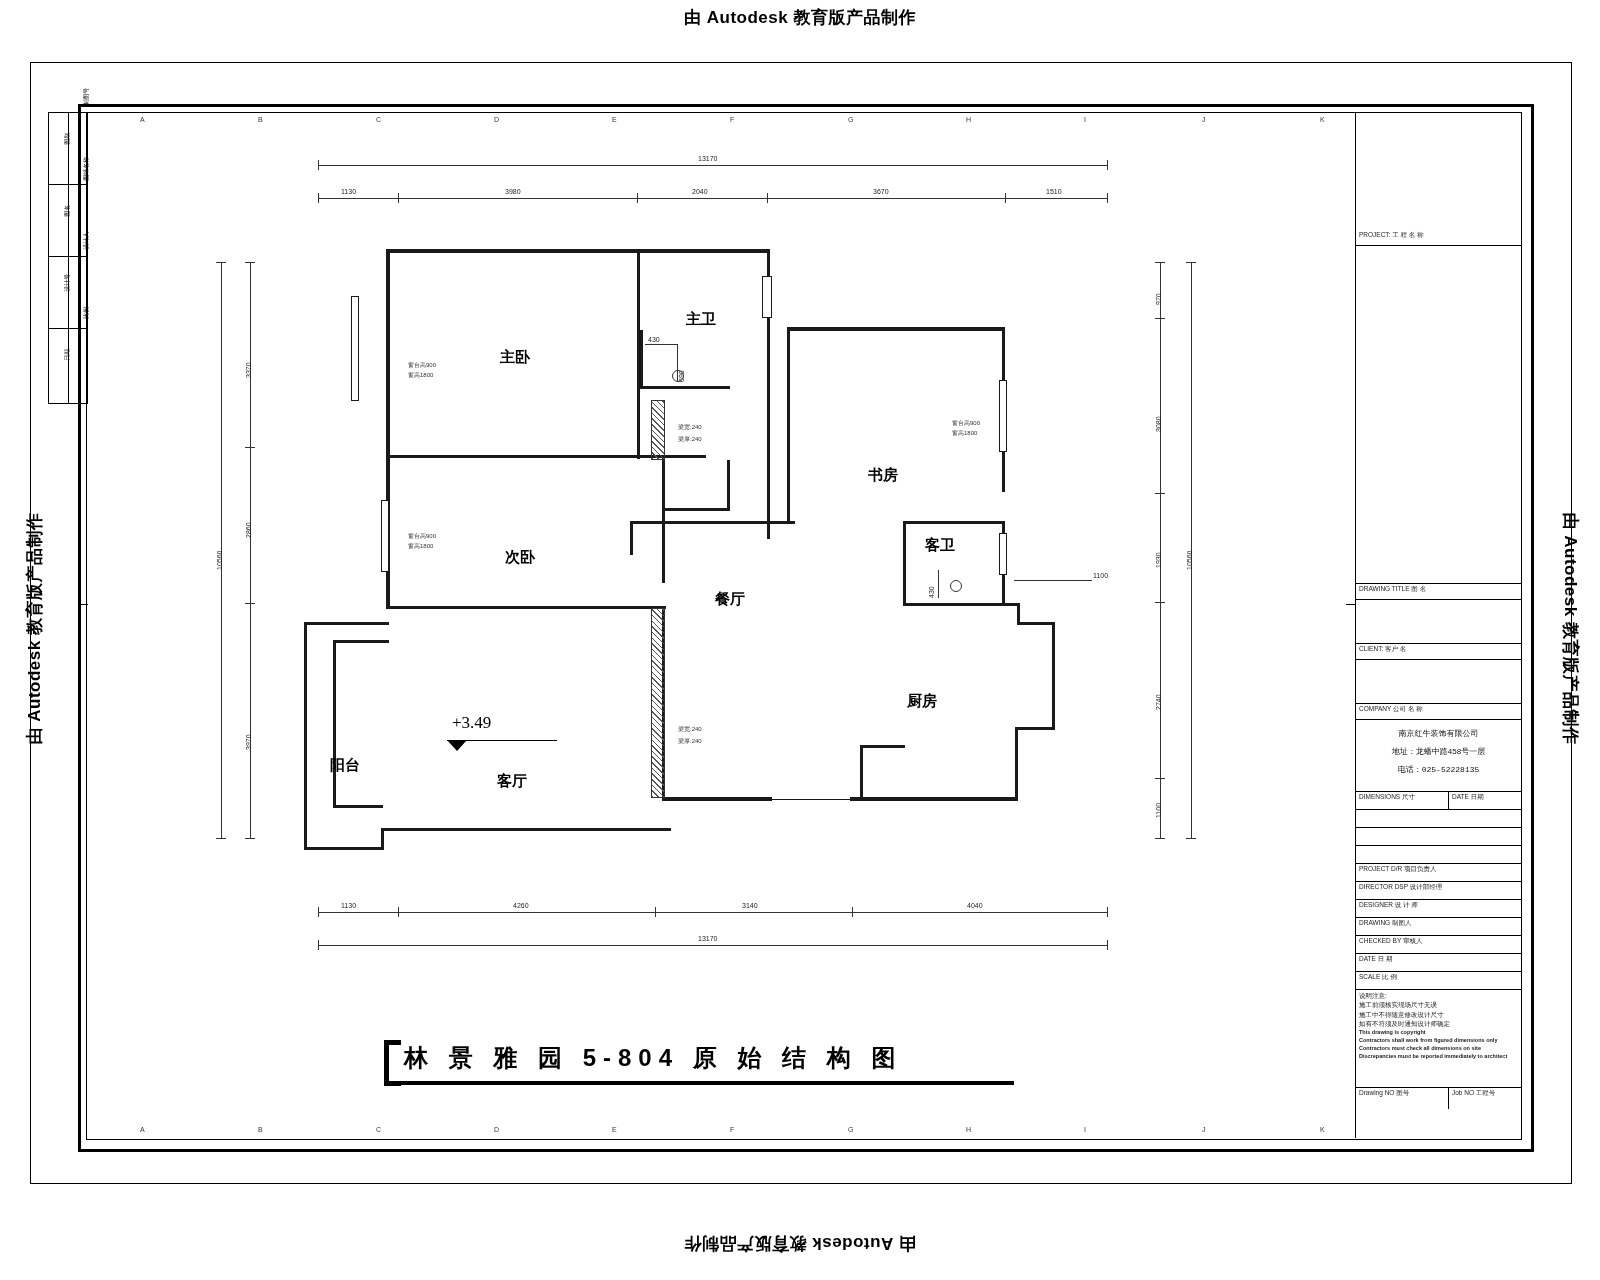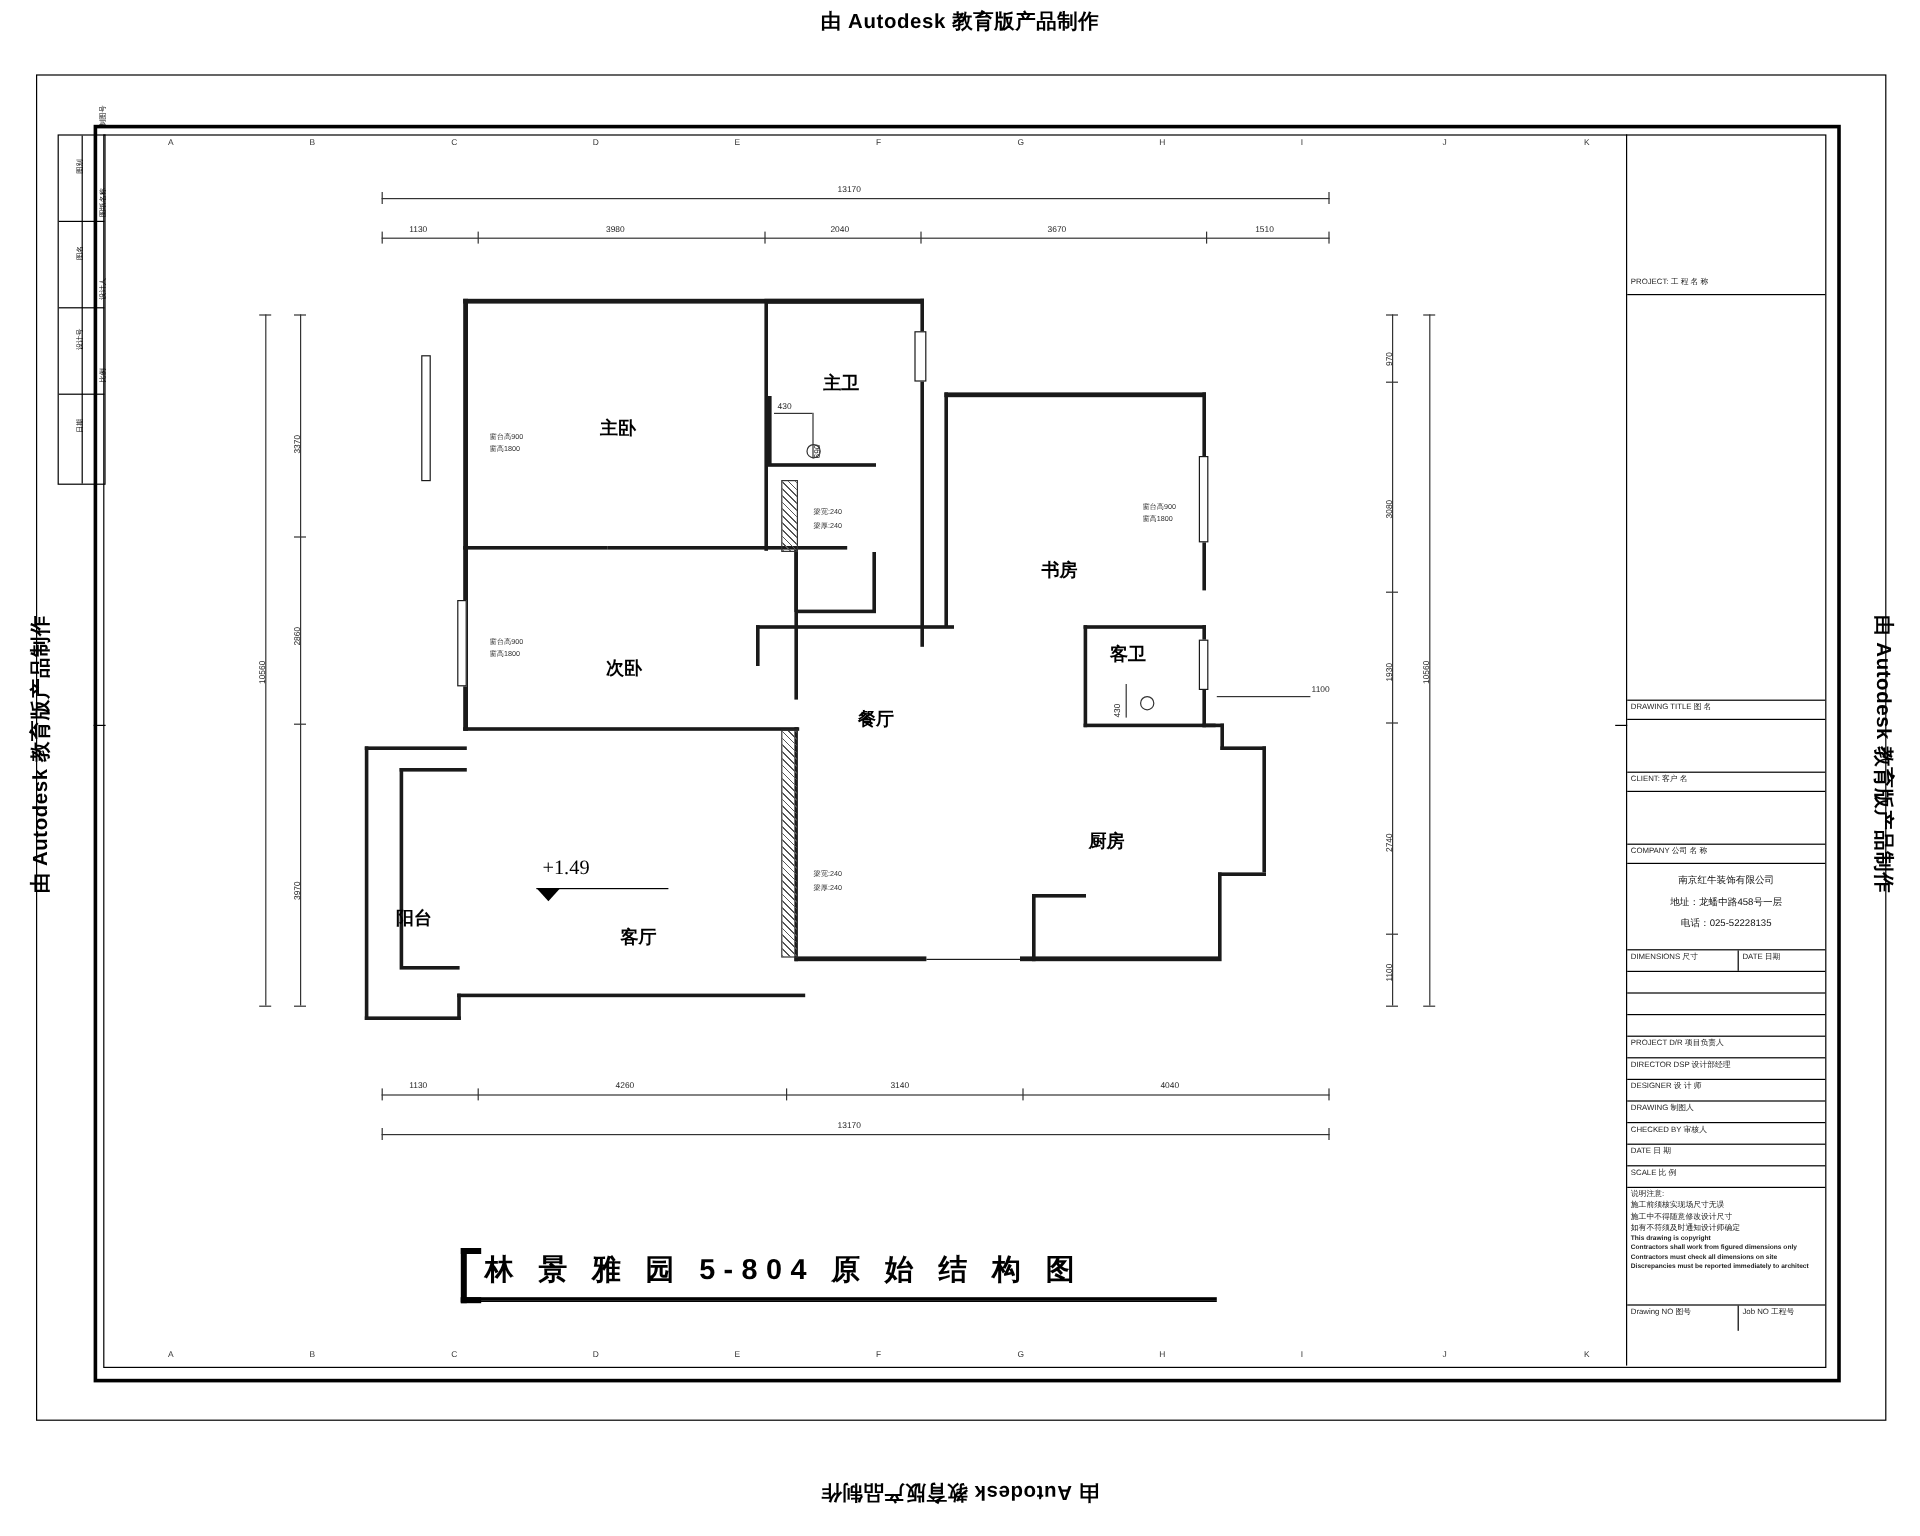--- a/index.html
+++ b/index.html
@@ -254,24 +254,24 @@
 <div class="abs dimline" style="left:938px;top:570px;width:1px;height:28px;"></div>
 <div class="abs" style="left:950px;top:580px;width:10px;height:10px;border:1px solid #333;border-radius:50%;"></div>
 
 <div class="abs room-label" style="left:500px;top:348px;">主卧</div>
 <div class="abs room-label" style="left:686px;top:310px;">主卫</div>
 <div class="abs room-label" style="left:505px;top:548px;">次卧</div>
 <div class="abs room-label" style="left:868px;top:418px;margin-top:48px;">书房</div>
 <div class="abs room-label" style="left:925px;top:536px;">客卫</div>
 <div class="abs room-label" style="left:715px;top:590px;">餐厅</div>
 <div class="abs room-label" style="left:907px;top:692px;">厨房</div>
-<div class="abs room-label" style="left:517px;top:772px;">客厅</div>
+<div class="abs room-label" style="left:497px;top:772px;">客厅</div>
 <div class="abs room-label" style="left:330px;top:756px;">阳台</div>
 
-<div class="abs elev" style="left:452px;top:713px;">+1.49</div>
+<div class="abs elev" style="left:452px;top:713px;">+3.49</div>
 <div class="abs" style="left:447px;top:740px;width:110px;height:1px;background:#000;"></div>
 <div class="tri" style="left:447px;top:740px;"></div>
 
 <div class="abs" style="left:384px;top:1040px;width:12px;height:36px;border-left:5px solid #000;border-top:5px solid #000;border-bottom:5px solid #000;"></div>
 <div class="abs title-main" style="left:404px;top:1042px;">林 景 雅 园 5-804 原 始 结 构 图</div>
 <div class="abs" style="left:384px;top:1081px;width:630px;height:3px;background:#000;"></div>
 <div class="abs" style="left:384px;top:1084px;width:630px;height:1px;background:#000;"></div>
 
 <div class="abs tb">
 
@@ -280,21 +280,21 @@
   <div class="tb-row" style="top:134px;height:338px;"></div>
   <div class="tb-row" style="top:472px;height:16px;">DRAWING TITLE 图 名</div>
   <div class="tb-row" style="top:488px;height:44px;"></div>
   <div class="tb-row" style="top:532px;height:16px;">CLIENT: 客户 名</div>
   <div class="tb-row" style="top:548px;height:44px;"></div>
   <div class="tb-row" style="top:592px;height:16px;">COMPANY 公司 名 称</div>
 
   <div class="tb-row" style="top:608px;height:72px;">
     <div class="company" style="top:8px;">南京红牛装饰有限公司</div>
     <div class="company" style="top:26px;">地址：龙蟠中路458号一层</div>
-    <div class="company" style="top:44px;">电话：025-52228135</div>
+    <div class="company" style="top:44px;font-family:Liberation Mono, monospace;">电话：025-52228135</div>
   </div>
 
   <div class="tb-row" style="top:680px;height:18px;">
     <span>DIMENSIONS 尺寸</span>
     <span style="position:absolute;left:96px;top:1px;">DATE 日期</span>
     <span style="position:absolute;left:92px;top:0;width:1px;height:17px;background:#000;"></span>
   </div>
   <div class="tb-row" style="top:698px;height:18px;"></div>
   <div class="tb-row" style="top:716px;height:18px;"></div>
   <div class="tb-row" style="top:734px;height:18px;"></div>

